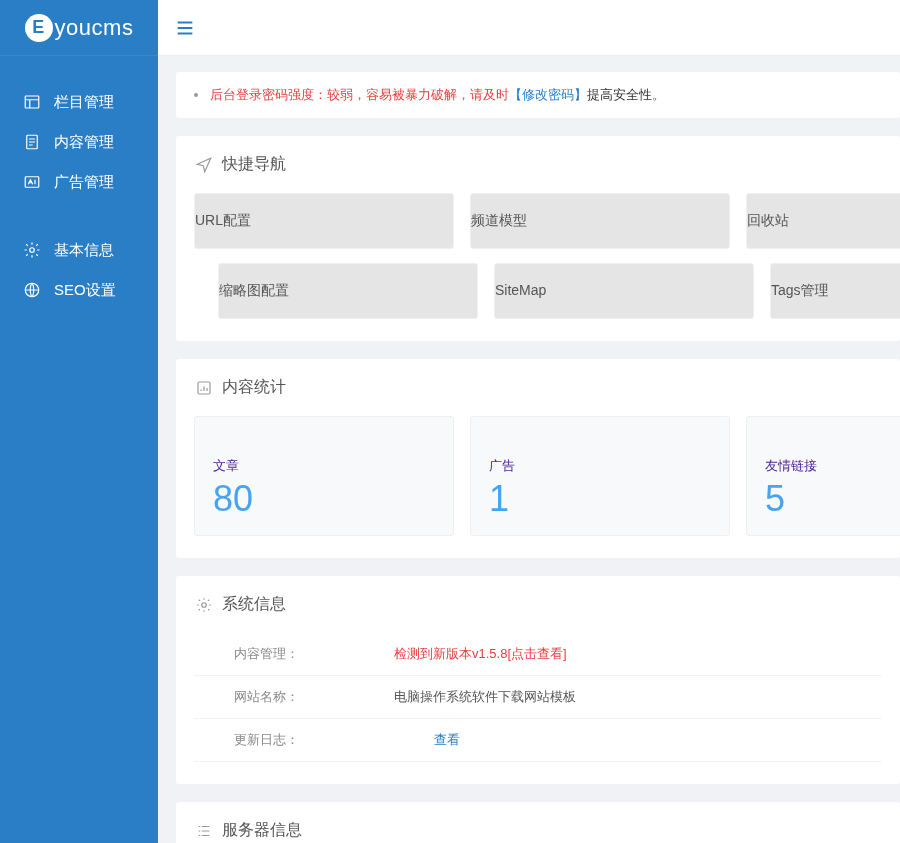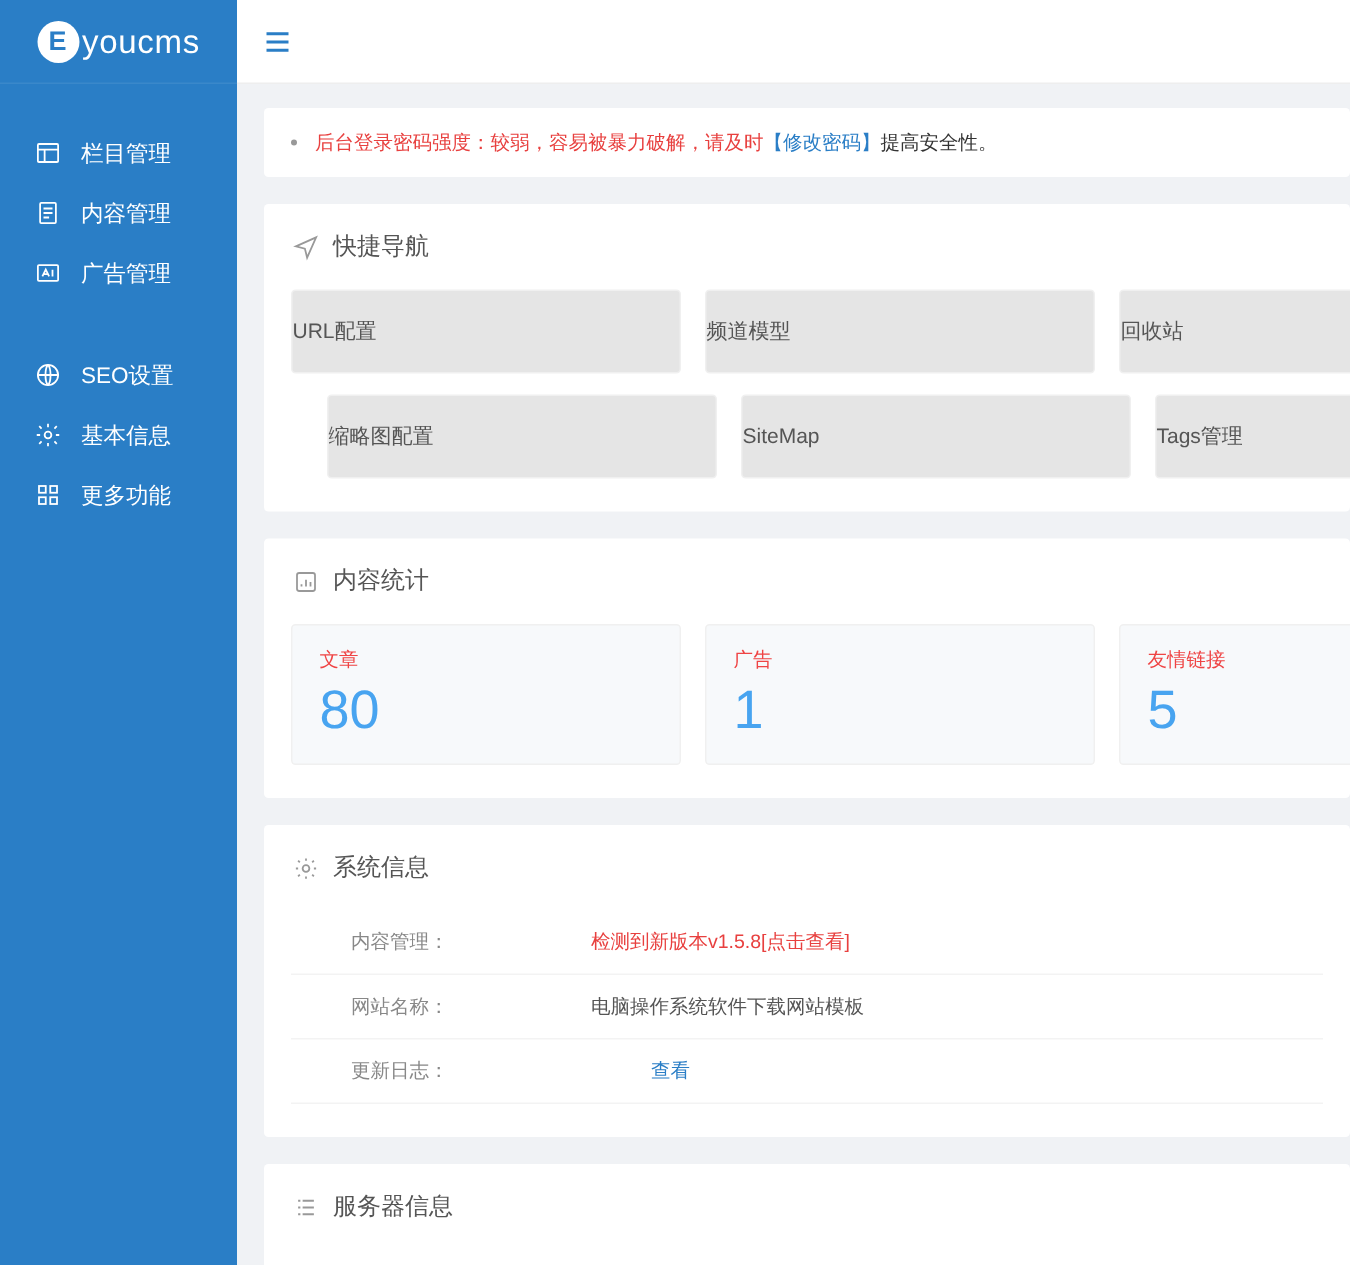--- a/index.html
+++ b/index.html
@@ -25,21 +25,21 @@
 .alert-tail { color:#333; }
 .panel { background:#fff; border-radius:3px; margin-bottom:18px; padding:18px 18px 22px 18px; overflow:hidden; }
 .panel-head { display:flex; align-items:center; margin-bottom:18px; color:#555; font-size:16px; }
 .panel-head-icon { width:20px; height:20px; margin-right:8px; display:inline-flex; align-items:center; justify-content:center; }
 .panel-head-icon svg { stroke:#999; fill:none; stroke-width:1.6; width:18px; height:18px; }
 .quick-grid { display:flex; gap:16px; flex-wrap:nowrap; margin-bottom:14px; }
 .quick-grid:last-child { margin-bottom:0;padding-left:24px; }
 .quick-item { flex:0 0 260px; min-width:260px; background:#e5e5e5; border:1px solid #f0f0f0; border-radius:3px; padding:18px 0; font-size:14px; color:#555; cursor:pointer; }
 .stats-grid { display:flex; gap:16px; flex-wrap:nowrap; }
 .stat-item { flex:0 0 260px; min-width:260px; background:#f7f9fb; border:1px solid #f0f0f0; border-radius:3px; padding:14px 18px 18px 18px; }
-.stat-label { font-size:13px; color:#ef4444; margin-bottom:6px; }
+.stat-label { font-size:13px; color:#4c1d95; margin-bottom:6px;margin-top:26px; }
 .stat-value { font-size:36px; font-weight:300; color:#48a4f0; line-height:1; }
 .info-table { width:100%; }
 .info-row { display:flex; border-bottom:1px solid #f3f3f3; padding:12px 0 12px 40px; font-size:13px; align-items:center; }
 .info-label { width:160px; color:#888; flex-shrink:0; }
 .info-value { color:#555; }
 .info-value.red { color:#e8403f; }
 .info-value.link { color:#2a7ec6; cursor:pointer;margin-left:40px; }
 </style>
 </head>
 <body>
@@ -78,45 +78,34 @@
                 <path d="M7 15l3-6 3 6M8 13h4M16 9v6"></path>
               </svg>
             </span>
           <span>广告管理</span>
         </div>
       </div>
       <div class="nav-group">
         <div class="nav-item">
           <span class="nav-icon">
               <svg viewBox="0 0 24 24">
+                <circle cx="12" cy="12" r="3"></circle>
+                <path d="M12 2v3M12 19v3M4.2 4.2l2.1 2.1M17.7 17.7l2.1 2.1M2 12h3M19 12h3M4.2 19.8l2.1-2.1M17.7 6.3l2.1-2.1"></path>
+              </svg>
+            </span>
+          <span>基本信息</span>
+        </div>
+        <div class="nav-item">
+          <span class="nav-icon">
+              <svg viewBox="0 0 24 24">
                 <circle cx="12" cy="12" r="9"></circle>
                 <path d="M3 12h18M12 3c3 3 3 15 0 18M12 3c-3 3-3 15 0 18"></path>
               </svg>
             </span>
           <span>SEO设置</span>
-        </div>
-        <div class="nav-item">
-          <span class="nav-icon">
-              <svg viewBox="0 0 24 24">
-                <circle cx="12" cy="12" r="3"></circle>
-                <path d="M12 2v3M12 19v3M4.2 4.2l2.1 2.1M17.7 17.7l2.1 2.1M2 12h3M19 12h3M4.2 19.8l2.1-2.1M17.7 6.3l2.1-2.1"></path>
-              </svg>
-            </span>
-          <span>基本信息</span>
-        </div>
-        <div class="nav-item">
-          <span class="nav-icon">
-              <svg viewBox="0 0 24 24">
-                <rect x="4" y="4" width="6" height="6"></rect>
-                <rect x="14" y="4" width="6" height="6"></rect>
-                <rect x="4" y="14" width="6" height="6"></rect>
-                <rect x="14" y="14" width="6" height="6"></rect>
-              </svg>
-            </span>
-          <span>更多功能</span>
         </div>
       </div>
     </nav>
   </aside>
 
   <main class="main">
     <div class="topbar">
       <span class="hamburger"><svg viewBox="0 0 24 24" fill="none">
             <path d="M4 6h16M4 12h16M4 18h16"></path>
           </svg></span>

